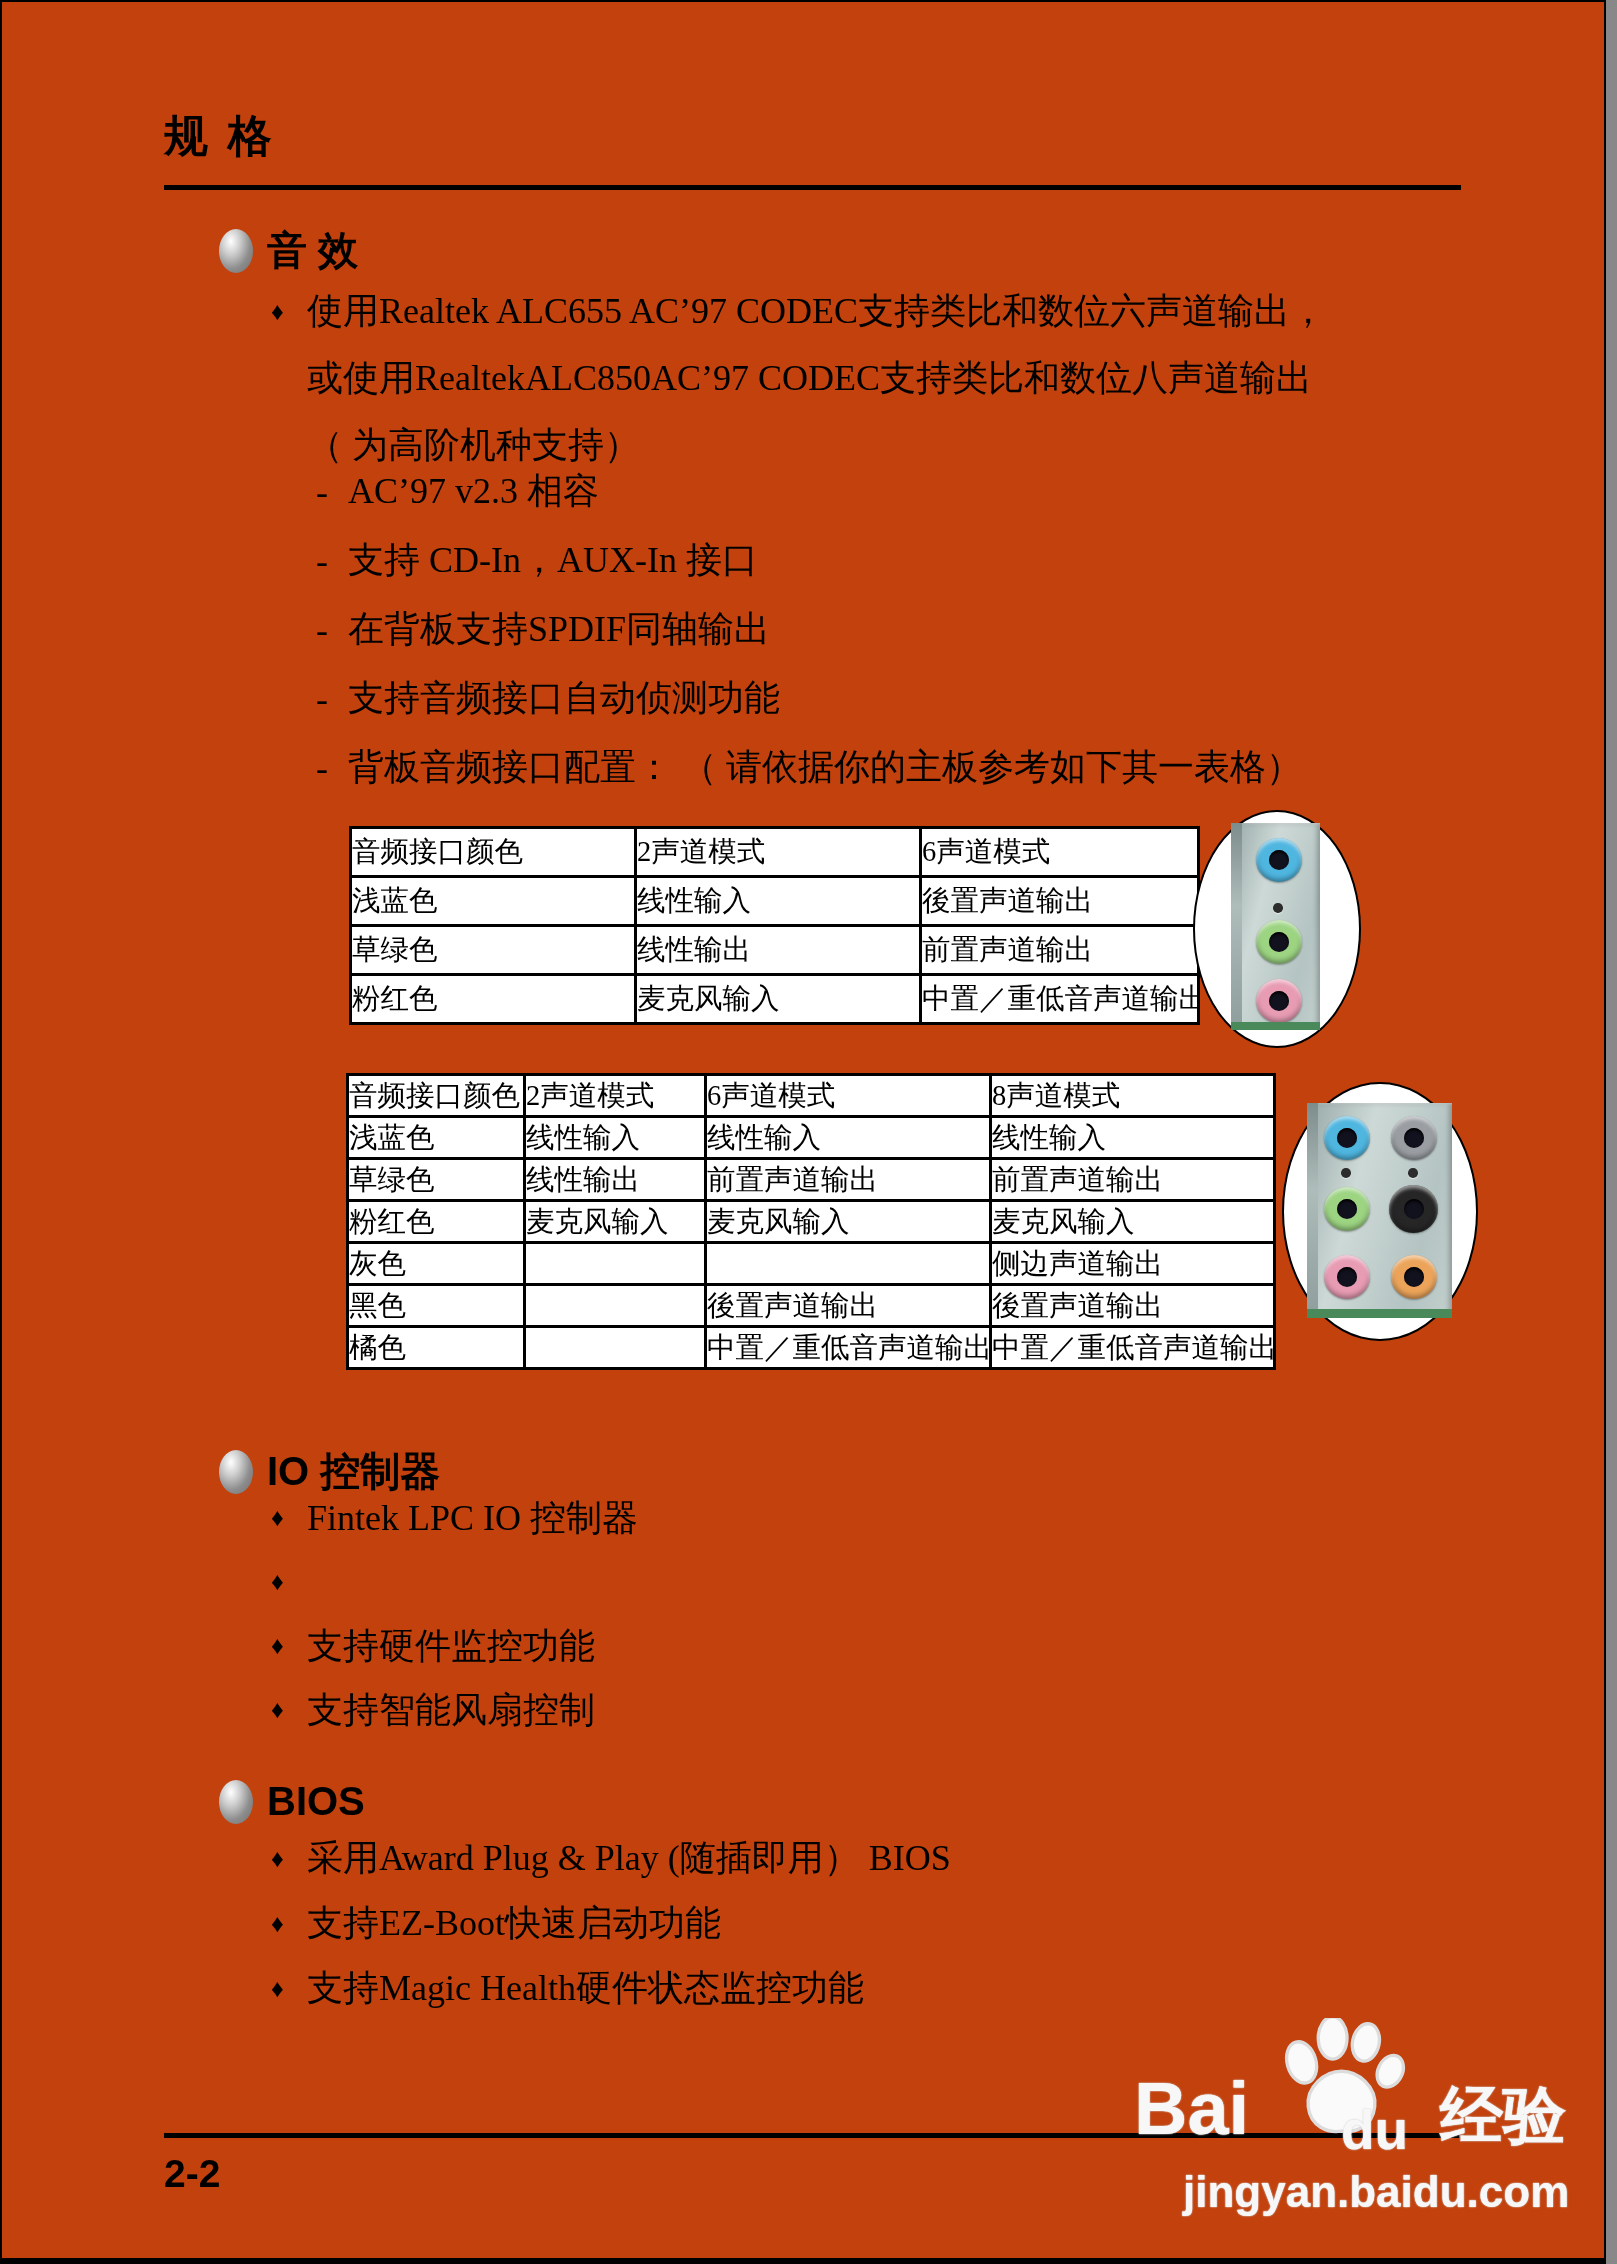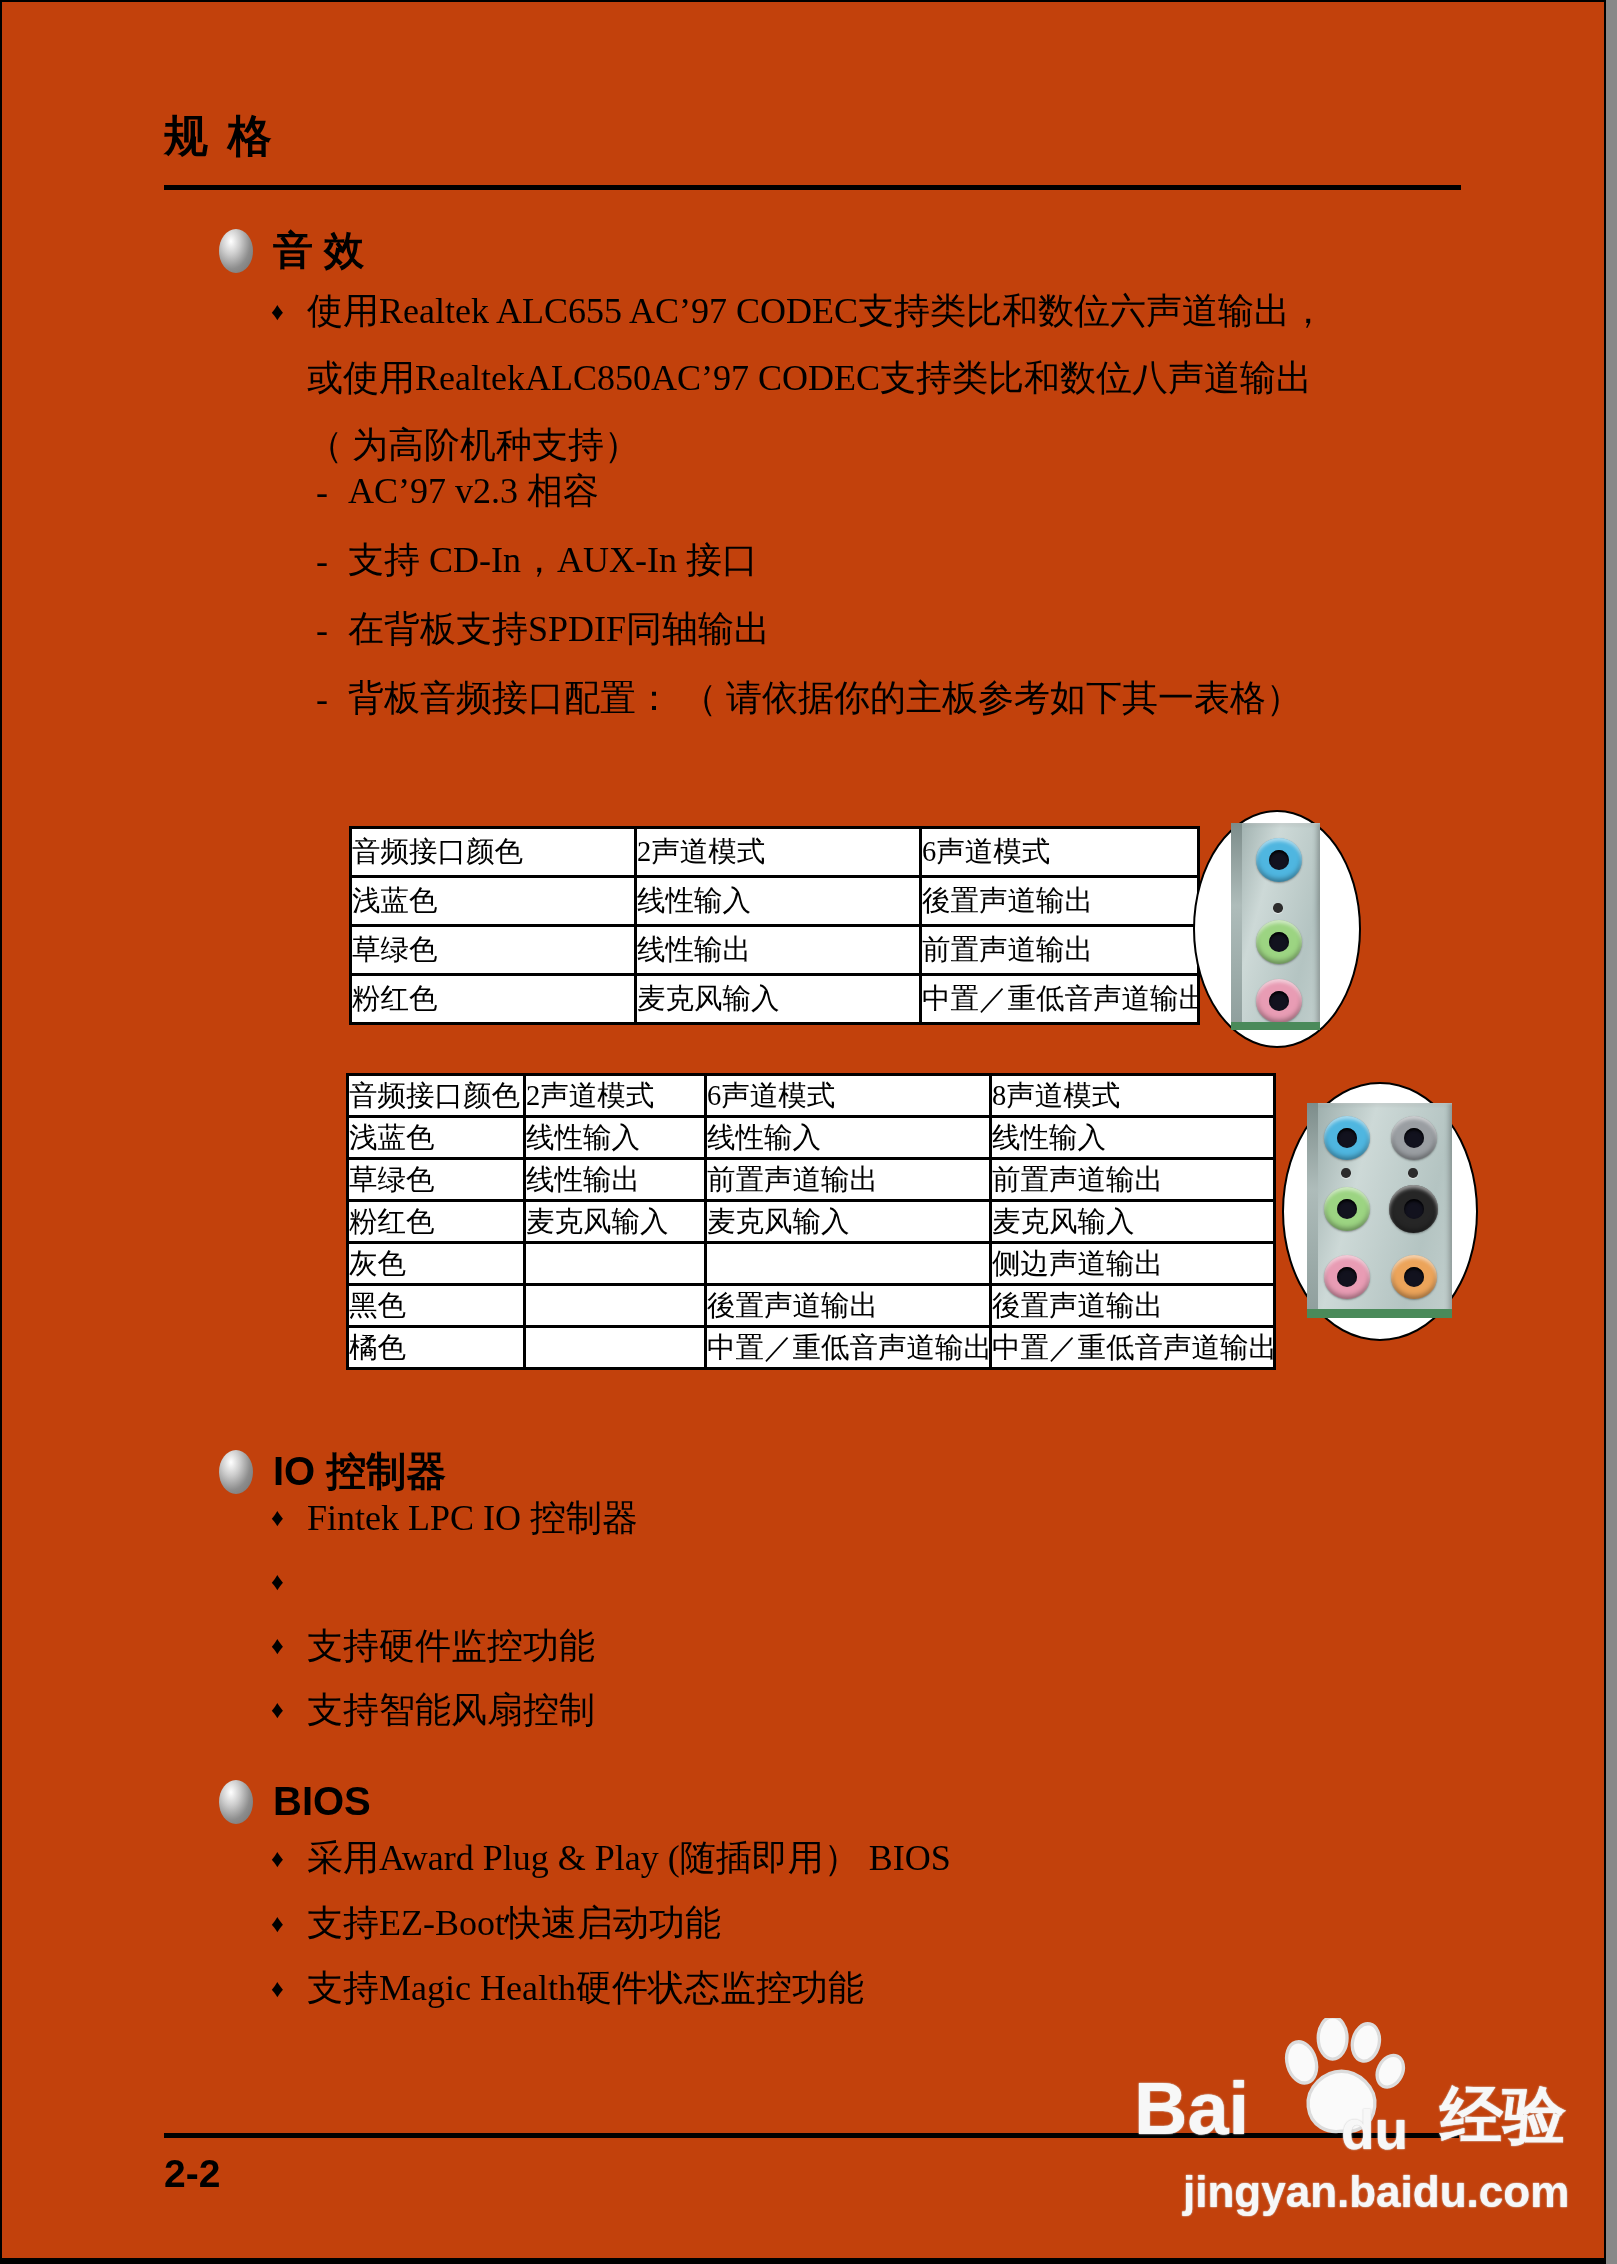--- a/index.html
+++ b/index.html
@@ -6,21 +6,21 @@
   .page{
     position:relative; width:1606px; height:2265px; background:#c2410c;
     border:2.9px solid #000; border-bottom:7.6px solid #000; box-sizing:border-box;
     font-family:"Liberation Serif", serif; color:#000; overflow:hidden;
   }
   
   .page-title{position:absolute; left:162px; top:105px; font-family:"Liberation Sans",sans-serif;
     font-weight:bold; font-size:44px; letter-spacing:3.8px;}
   .title-rule{position:absolute; left:162px; top:183px; width:1297px; height:4.8px; background:#000;}
   
-  .sec-head{position:absolute; display:flex; align-items:center; gap:20px;}
+  .sec-head{position:absolute; display:flex; align-items:center; gap:14px;}
   .sphere{width:34px; height:44px; border-radius:50%;
     background:radial-gradient(ellipse at 35% 28%, #ffffff 0%, #cccccc 30%, #8d8d8d 62%, #6e6e6e 100%);}
   .sec-label{font-family:"Liberation Sans",sans-serif; font-weight:bold; font-size:40px;}
   .h-audio{left:217px; top:221px;}
   .h-io{left:217px; top:1442px;}
   .h-bios{left:217px; top:1777px;}
   
   .main-bullet{position:absolute; left:269px; top:276px; display:flex; width:1274px;}
   .diamond{flex:0 0 36px; line-height:67px; font-size:25px;}
   .diamond::before{content:"♦";}
@@ -116,20 +116,24 @@
     <div class="dash-item">
         <span class="dash"></span>
         <span>支持 CD-In，AUX-In 接口</span>
       </div>
     <div class="dash-item">
         <span class="dash"></span>
         <span>在背板支持SPDIF同轴输出</span>
       </div>
     <div class="dash-item">
         <span class="dash"></span>
+        <span>支持音频接口自动侦测功能</span>
+      </div>
+    <div class="dash-item">
+        <span class="dash"></span>
         <span>背板音频接口配置： （ 请依据你的主板参考如下其一表格）</span>
       </div>
   </div>
 
   <table class="jack-table t1">
     <tbody>
       <tr>
         <td>音频接口颜色</td>
         <td>2声道模式</td>
         <td>6声道模式</td>

